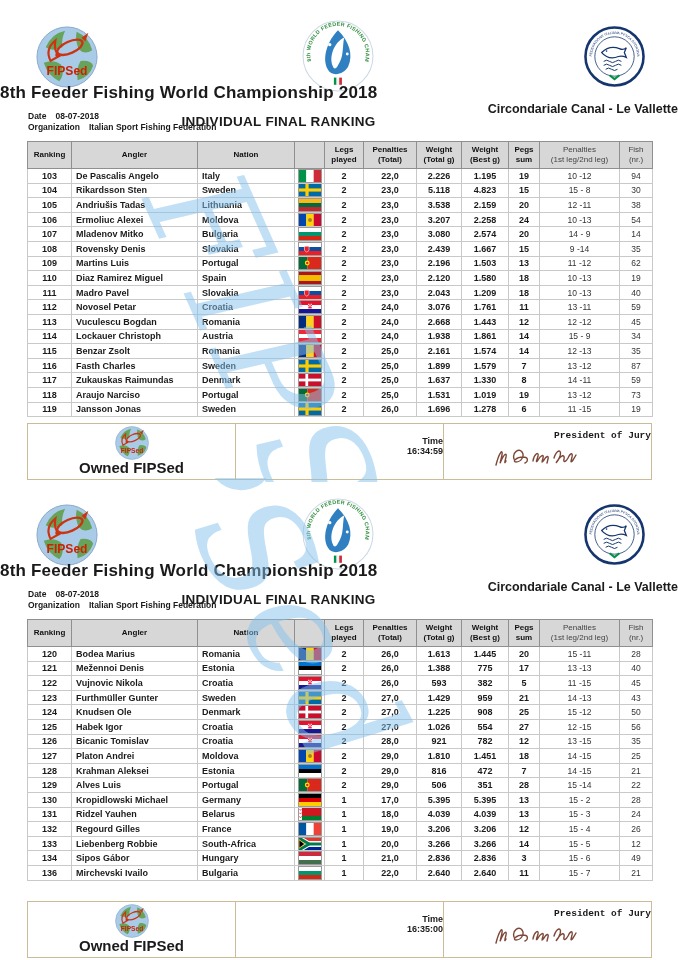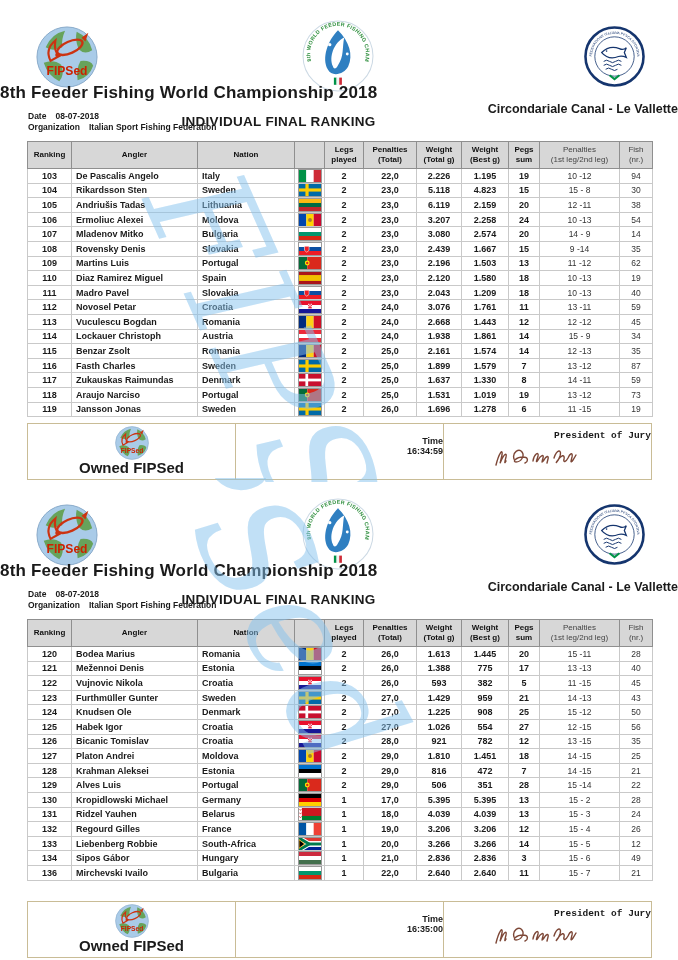--- a/index.html
+++ b/index.html
@@ -191,21 +191,21 @@
     <td>105</td>
     <td class="l">Andriušis Tadas</td>
     <td class="l">Lithuania</td>
     <td class="flagcell"><span class="flag"><svg viewBox="0 0 24 13" width="22" height="12" preserveAspectRatio="none">
                   <rect width="24" height="13" fill="#fdb913"></rect>
                   <rect y="4.33" width="24" height="4.34" fill="#006a44"></rect>
                   <rect y="8.67" width="24" height="4.33" fill="#c1272d"></rect>
                 </svg></span></td>
     <td>2</td>
     <td>23,0</td>
-    <td>6.119</td>
+    <td>3.538</td>
     <td>2.159</td>
     <td>20</td>
     <td class="norm">12 -11</td>
     <td class="norm">38</td>
   </tr>
           <tr>
     <td>106</td>
     <td class="l">Ermoliuc Alexei</td>
     <td class="l">Moldova</td>
     <td class="flagcell"><span class="flag"><svg viewBox="0 0 24 13" width="22" height="12" preserveAspectRatio="none">

